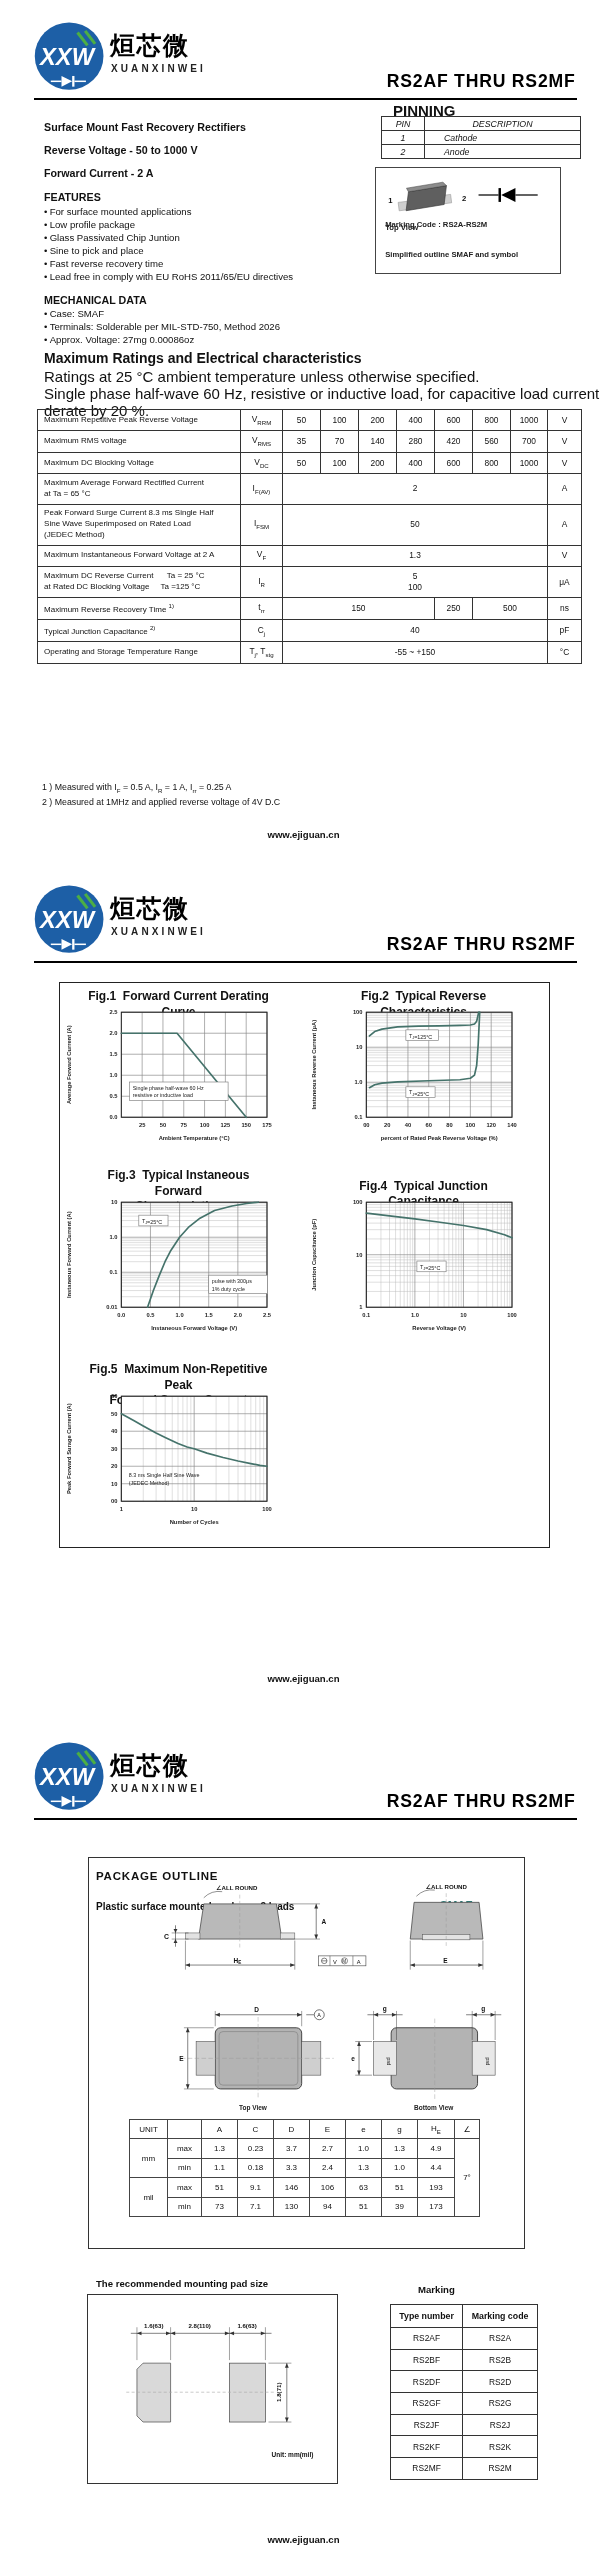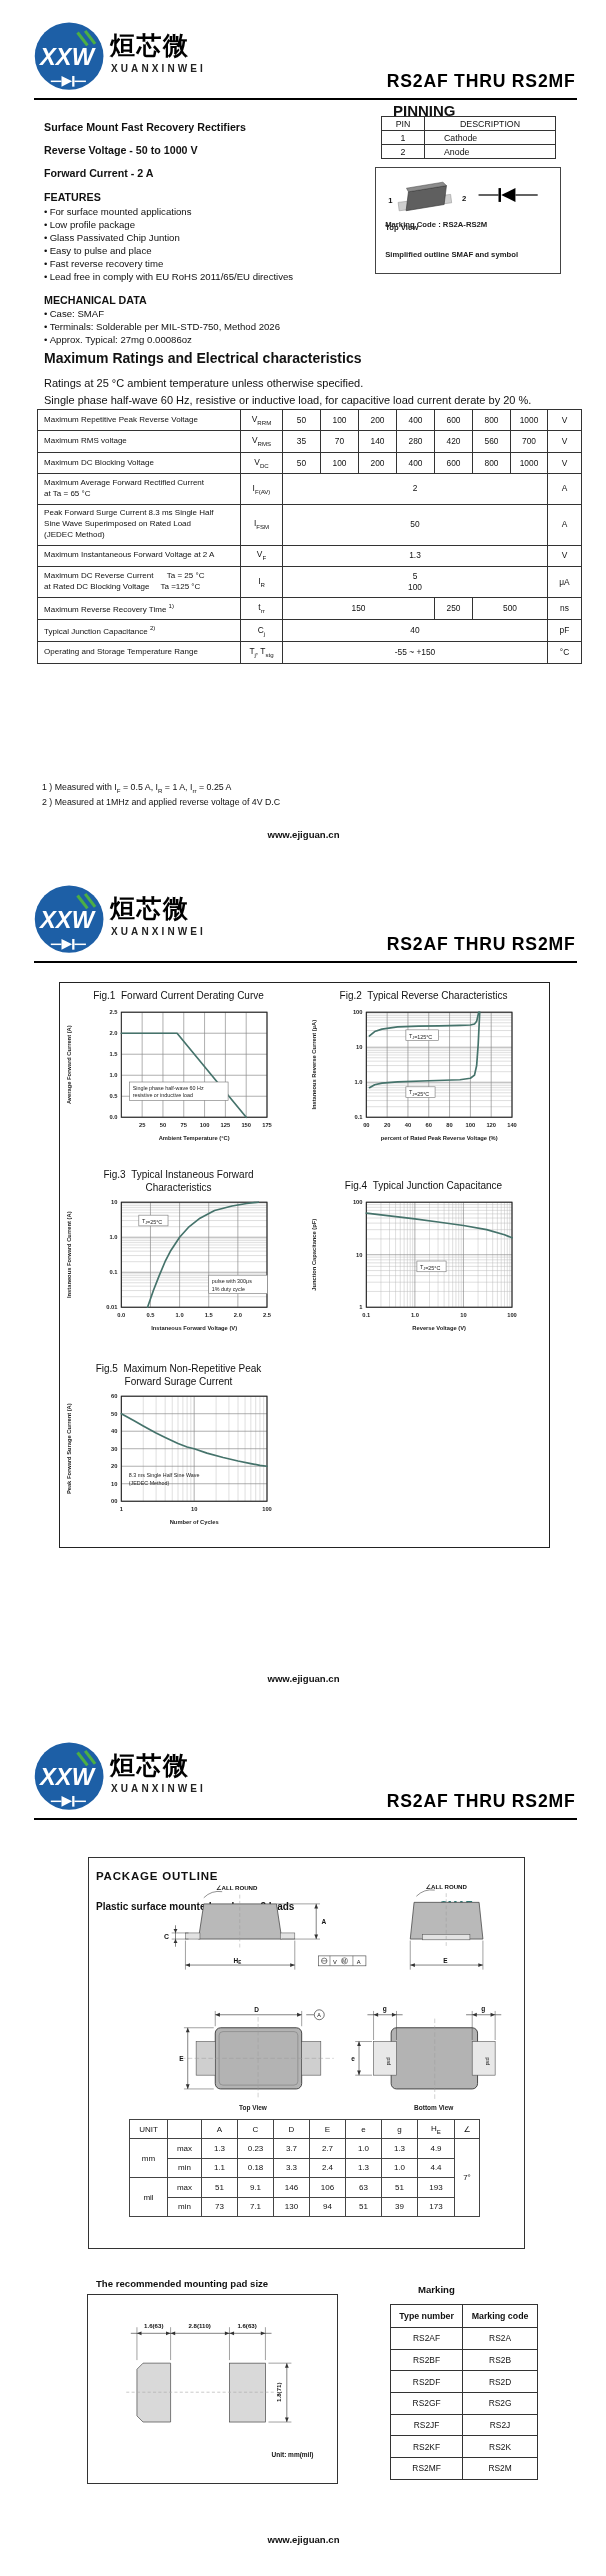--- a/index.html
+++ b/index.html
@@ -13,42 +13,42 @@
   .logo-en{position:absolute;left:77px;top:43px;font-size:10px;letter-spacing:3.1px;color:#222;font-weight:bold;}
   .doc-title{position:absolute;right:1.5px;bottom:7.7px;font-size:17.6px;font-weight:bold;letter-spacing:0.8px;color:#000;}
   
   .subtitle{position:absolute;left:44px;font-size:10.7px;font-weight:bold;}
   .sec-h{position:absolute;left:44px;font-size:10.7px;font-weight:bold;}
   .bullet{position:absolute;left:44px;font-size:9.6px;}
   .bullet .dot{margin-right:2.3px;}
   
   .pin-h{position:absolute;left:393px;top:102px;font-size:15px;font-weight:bold;}
   table{border-collapse:collapse;}
-  .pintable{position:absolute;left:381px;top:116px;width:175px;font-size:8.8px;}
+  .pintable{position:absolute;left:381px;top:116px;width:200px;font-size:8.8px;font-style:italic;}
   .pintable td,.pintable th{border:0.8px solid #333;height:13px;padding:0;}
   .pintable th{font-weight:normal;text-align:center;}
   .pintable td.pn{text-align:center;width:42px;}
   .pintable td.ds{padding-left:19px;}
   
   .outline-box{position:absolute;left:375px;top:167px;width:184px;height:105px;border:1.1px solid #444;}
   .outline-box .cap{position:absolute;left:9.2px;font-size:7.7px;font-weight:bold;color:#222;}
   .pin-num{position:absolute;font-size:7.7px;font-weight:bold;}
   
   .ratings-heading{position:absolute;left:44px;top:350px;font-size:14px;font-weight:bold;}
-  .ratings-note{position:absolute;left:44px;font-size:11px;margin-top:9px;}
+  .ratings-note{position:absolute;left:44px;font-size:15px;}
   .ratingstable{position:absolute;left:37px;top:409px;width:545px;font-size:8.4px;table-layout:fixed;}
   .ratingstable td,.ratingstable th{border:0.8px solid #333;padding:3.8px 2.3px;text-align:center;vertical-align:middle;line-height:1.35;}
   .ratingstable th{font-size:8.4px;font-weight:bold;}
   .ratingstable td.param{text-align:left;padding-left:6.1px;font-size:8px;}
   .footnote{position:absolute;left:42px;font-size:8.8px;}
   .footer{position:absolute;left:0;width:607px;text-align:center;font-size:9.6px;font-weight:bold;color:#111;}
   
   .figbox{position:absolute;left:59px;top:982px;width:489px;height:564px;border:1.5px solid #222;}
   .fig{position:absolute;width:230px;height:178px;}
-  .fig-title{position:absolute;left:23px;top:0;width:191px;text-align:center;font-size:10px;font-weight:normal;line-height:1.3;}
+  .fig-title{position:absolute;left:23px;top:0;width:191px;text-align:center;font-size:12px;font-weight:bold;line-height:1.3;}
   .fig svg{position:absolute;left:0;}
   .tick{font-size:7.5px;font-weight:bold;fill:#222;}
   .axis{font-size:7.5px;font-weight:bold;fill:#222;}
   .ann{font-size:7px;fill:#222;}
   
   .pkg-h{position:absolute;left:96px;top:1870px;font-size:11.5px;font-weight:bold;letter-spacing:0.8px;}
   .pkg-sub{position:absolute;left:96px;top:1901px;font-size:10px;font-weight:bold;}
   .pkg-code{position:absolute;left:440px;top:1899px;font-size:11.5px;font-weight:bold;color:#2f7c78;}
   .pkgbox{position:absolute;left:88px;top:1857px;width:435px;height:390px;border:1.1px solid #333;}
   .dimtable{position:absolute;left:129px;top:2119px;width:350px;font-size:8px;table-layout:fixed;}
@@ -86,30 +86,30 @@
 
   <div class="subtitle" style="top:121px">Surface Mount Fast Recovery Rectifiers</div>
   <div class="subtitle" style="top:144px">Reverse Voltage - 50 to 1000 V</div>
   <div class="subtitle" style="top:167px">Forward Current - 2 A</div>
 
   <div class="sec-h" style="top:191px">FEATURES</div>
   <div>
     <div class="bullet" style="top:206px"><span class="dot">•</span><span>For surface mounted applications</span></div>
     <div class="bullet" style="top:219px"><span class="dot">•</span><span>Low profile package</span></div>
     <div class="bullet" style="top:232px"><span class="dot">•</span><span>Glass Passivated Chip Juntion</span></div>
-    <div class="bullet" style="top:245px"><span class="dot">•</span><span>Easy to pulse and place</span></div>
+    <div class="bullet" style="top:245px"><span class="dot">•</span><span>Sine to pick and place</span></div>
     <div class="bullet" style="top:258px"><span class="dot">•</span><span>Fast reverse recovery time</span></div>
     <div class="bullet" style="top:271px"><span class="dot">•</span><span>Lead free in comply with EU RoHS 2011/65/EU directives</span></div>
   </div>
 
   <div class="sec-h" style="top:294px">MECHANICAL DATA</div>
   <div>
     <div class="bullet" style="top:308px"><span class="dot">•</span><span>Case: SMAF</span></div>
     <div class="bullet" style="top:321px"><span class="dot">•</span><span>Terminals: Solderable per MIL-STD-750, Method 2026</span></div>
-    <div class="bullet" style="top:334px"><span class="dot">•</span><span>Approx. Typical:  27mg  0.00086oz</span></div>
+    <div class="bullet" style="top:334px"><span class="dot">•</span><span>Approx. Voltage:  27mg  0.00086oz</span></div>
   </div>
 
   <div class="pin-h">PINNING</div>
   <table class="pintable">
       <tbody>
         <tr>
           <th>PIN</th>
           <th>DESCRIPTION</th>
         </tr>
         <tr>

